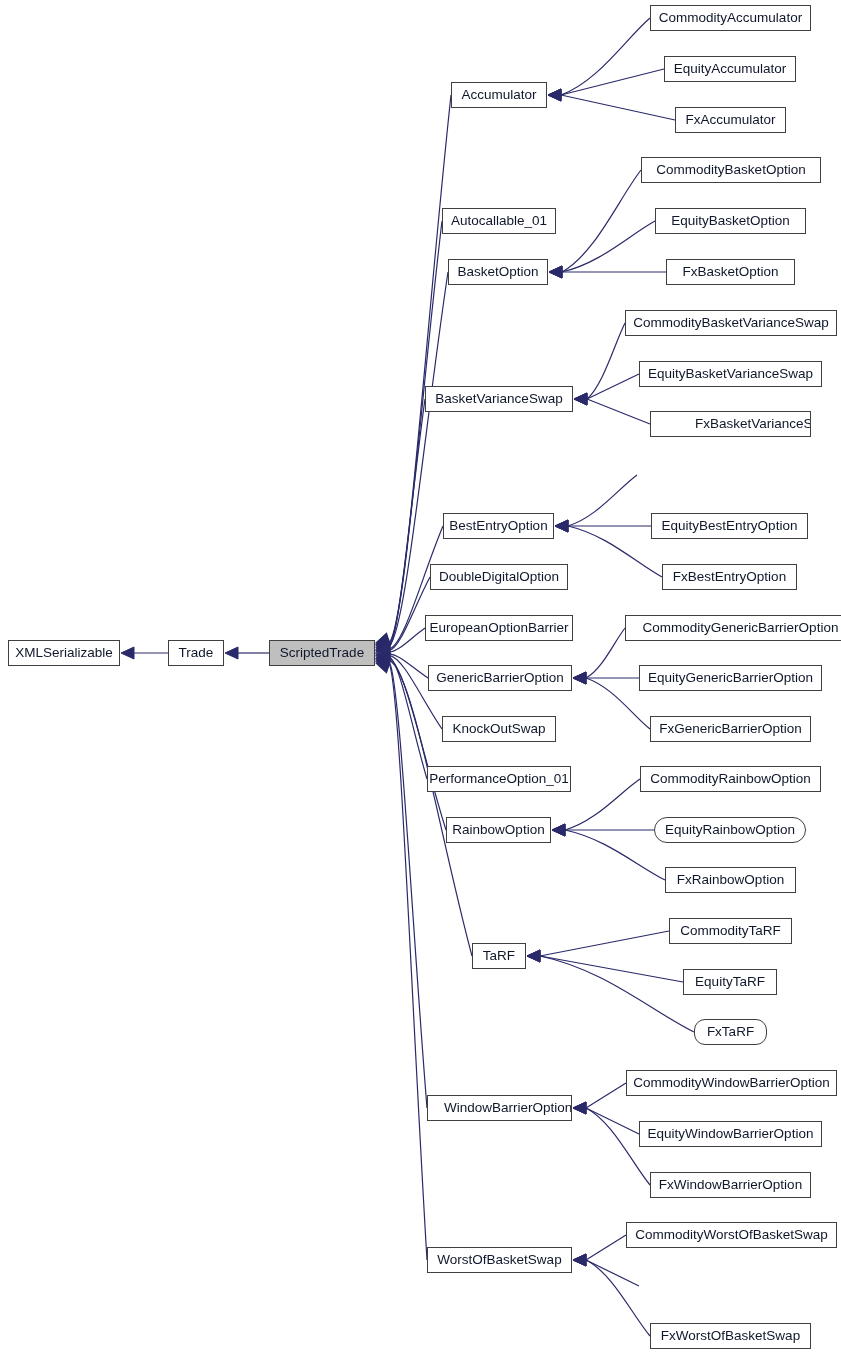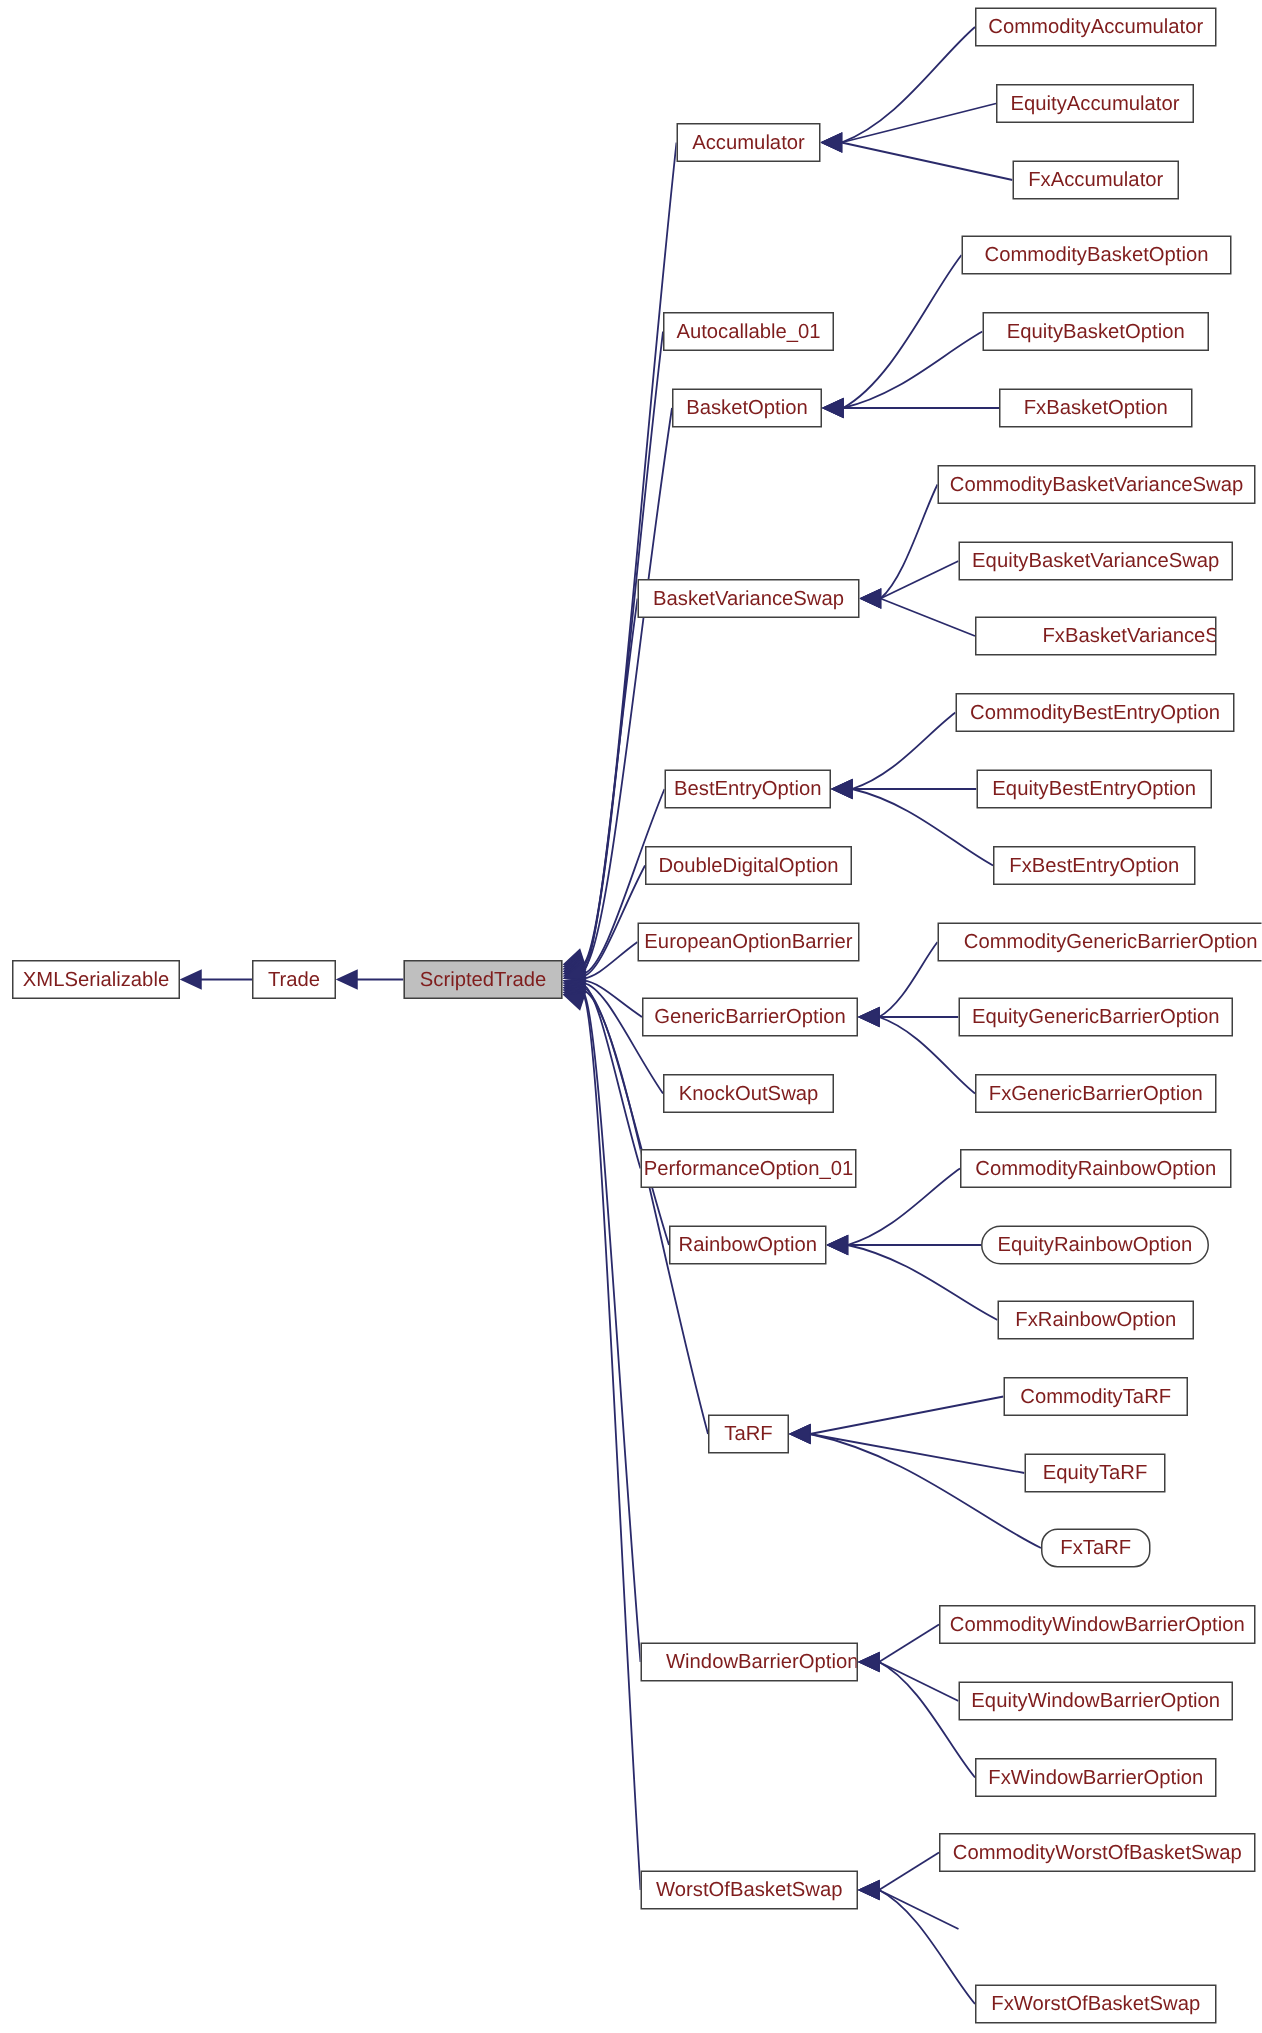--- a/index.html
+++ b/index.html
@@ -7,21 +7,21 @@
     font-family:"Liberation Sans", sans-serif;
     width:841px;height:1355px;overflow:hidden;position:relative;
   }
   #diagram{position:absolute;left:0;top:0;width:841px;height:1355px;}
   svg#edges{position:absolute;left:0;top:0;width:841px;height:1355px;}
   .node{
     position:absolute;
     box-sizing:border-box;
     border:1px solid #404040;
     background:#ffffff;
-    color:#7f1d1d;
+    color:#0f172a;
     font-size:13.5px;
     line-height:24px;
     height:26px;
     text-align:center;
     white-space:nowrap;
     overflow:hidden;
   }
   .node.root{background:#bfbfbf;}
 </style>
 </head>
@@ -212,21 +212,20 @@
     <div class="node" style="left: 442px; top: 208px; width: 114px;">Autocallable_01</div>
     <div class="node" style="left: 448px; top: 259px; width: 100px;">BasketOption</div>
     <div class="node" style="left: 641px; top: 157px; width: 180px;">CommodityBasketOption</div>
     <div class="node" style="left: 655px; top: 208px; width: 151px;">EquityBasketOption</div>
     <div class="node" style="left: 666px; top: 259px; width: 129px;">FxBasketOption</div>
     <div class="node" style="left: 425px; top: 386px; width: 148px;">BasketVarianceSwap</div>
     <div class="node" style="left: 625px; top: 310px; width: 212px;">CommodityBasketVarianceSwap</div>
     <div class="node" style="left: 639px; top: 361px; width: 183px;">EquityBasketVarianceSwap</div>
     <div class="node" style="left: 650px; top: 411px; width: 161px; padding-left: 44px;">FxBasketVarianceSwap</div>
     <div class="node" style="left: 443px; top: 513px; width: 111px;">BestEntryOption</div>
-    <div class="node" style="left: 637px; top: 462px; width: 186px;">CommodityBestEntryOption</div>
     <div class="node" style="left: 651px; top: 513px; width: 157px;">EquityBestEntryOption</div>
     <div class="node" style="left: 662px; top: 564px; width: 135px;">FxBestEntryOption</div>
     <div class="node" style="left: 430px; top: 564px; width: 138px;">DoubleDigitalOption</div>
     <div class="node" style="left: 425px; top: 615px; width: 148px;">EuropeanOptionBarrier</div>
     <div class="node" style="left: 428px; top: 665px; width: 144px;">GenericBarrierOption</div>
     <div class="node" style="left: 625px; top: 615px; width: 231px;">CommodityGenericBarrierOption</div>
     <div class="node" style="left: 639px; top: 665px; width: 183px;">EquityGenericBarrierOption</div>
     <div class="node" style="left: 650px; top: 716px; width: 161px;">FxGenericBarrierOption</div>
     <div class="node" style="left: 442px; top: 716px; width: 114px;">KnockOutSwap</div>
     <div class="node" style="left: 427px; top: 766px; width: 144px;">PerformanceOption_01</div>

